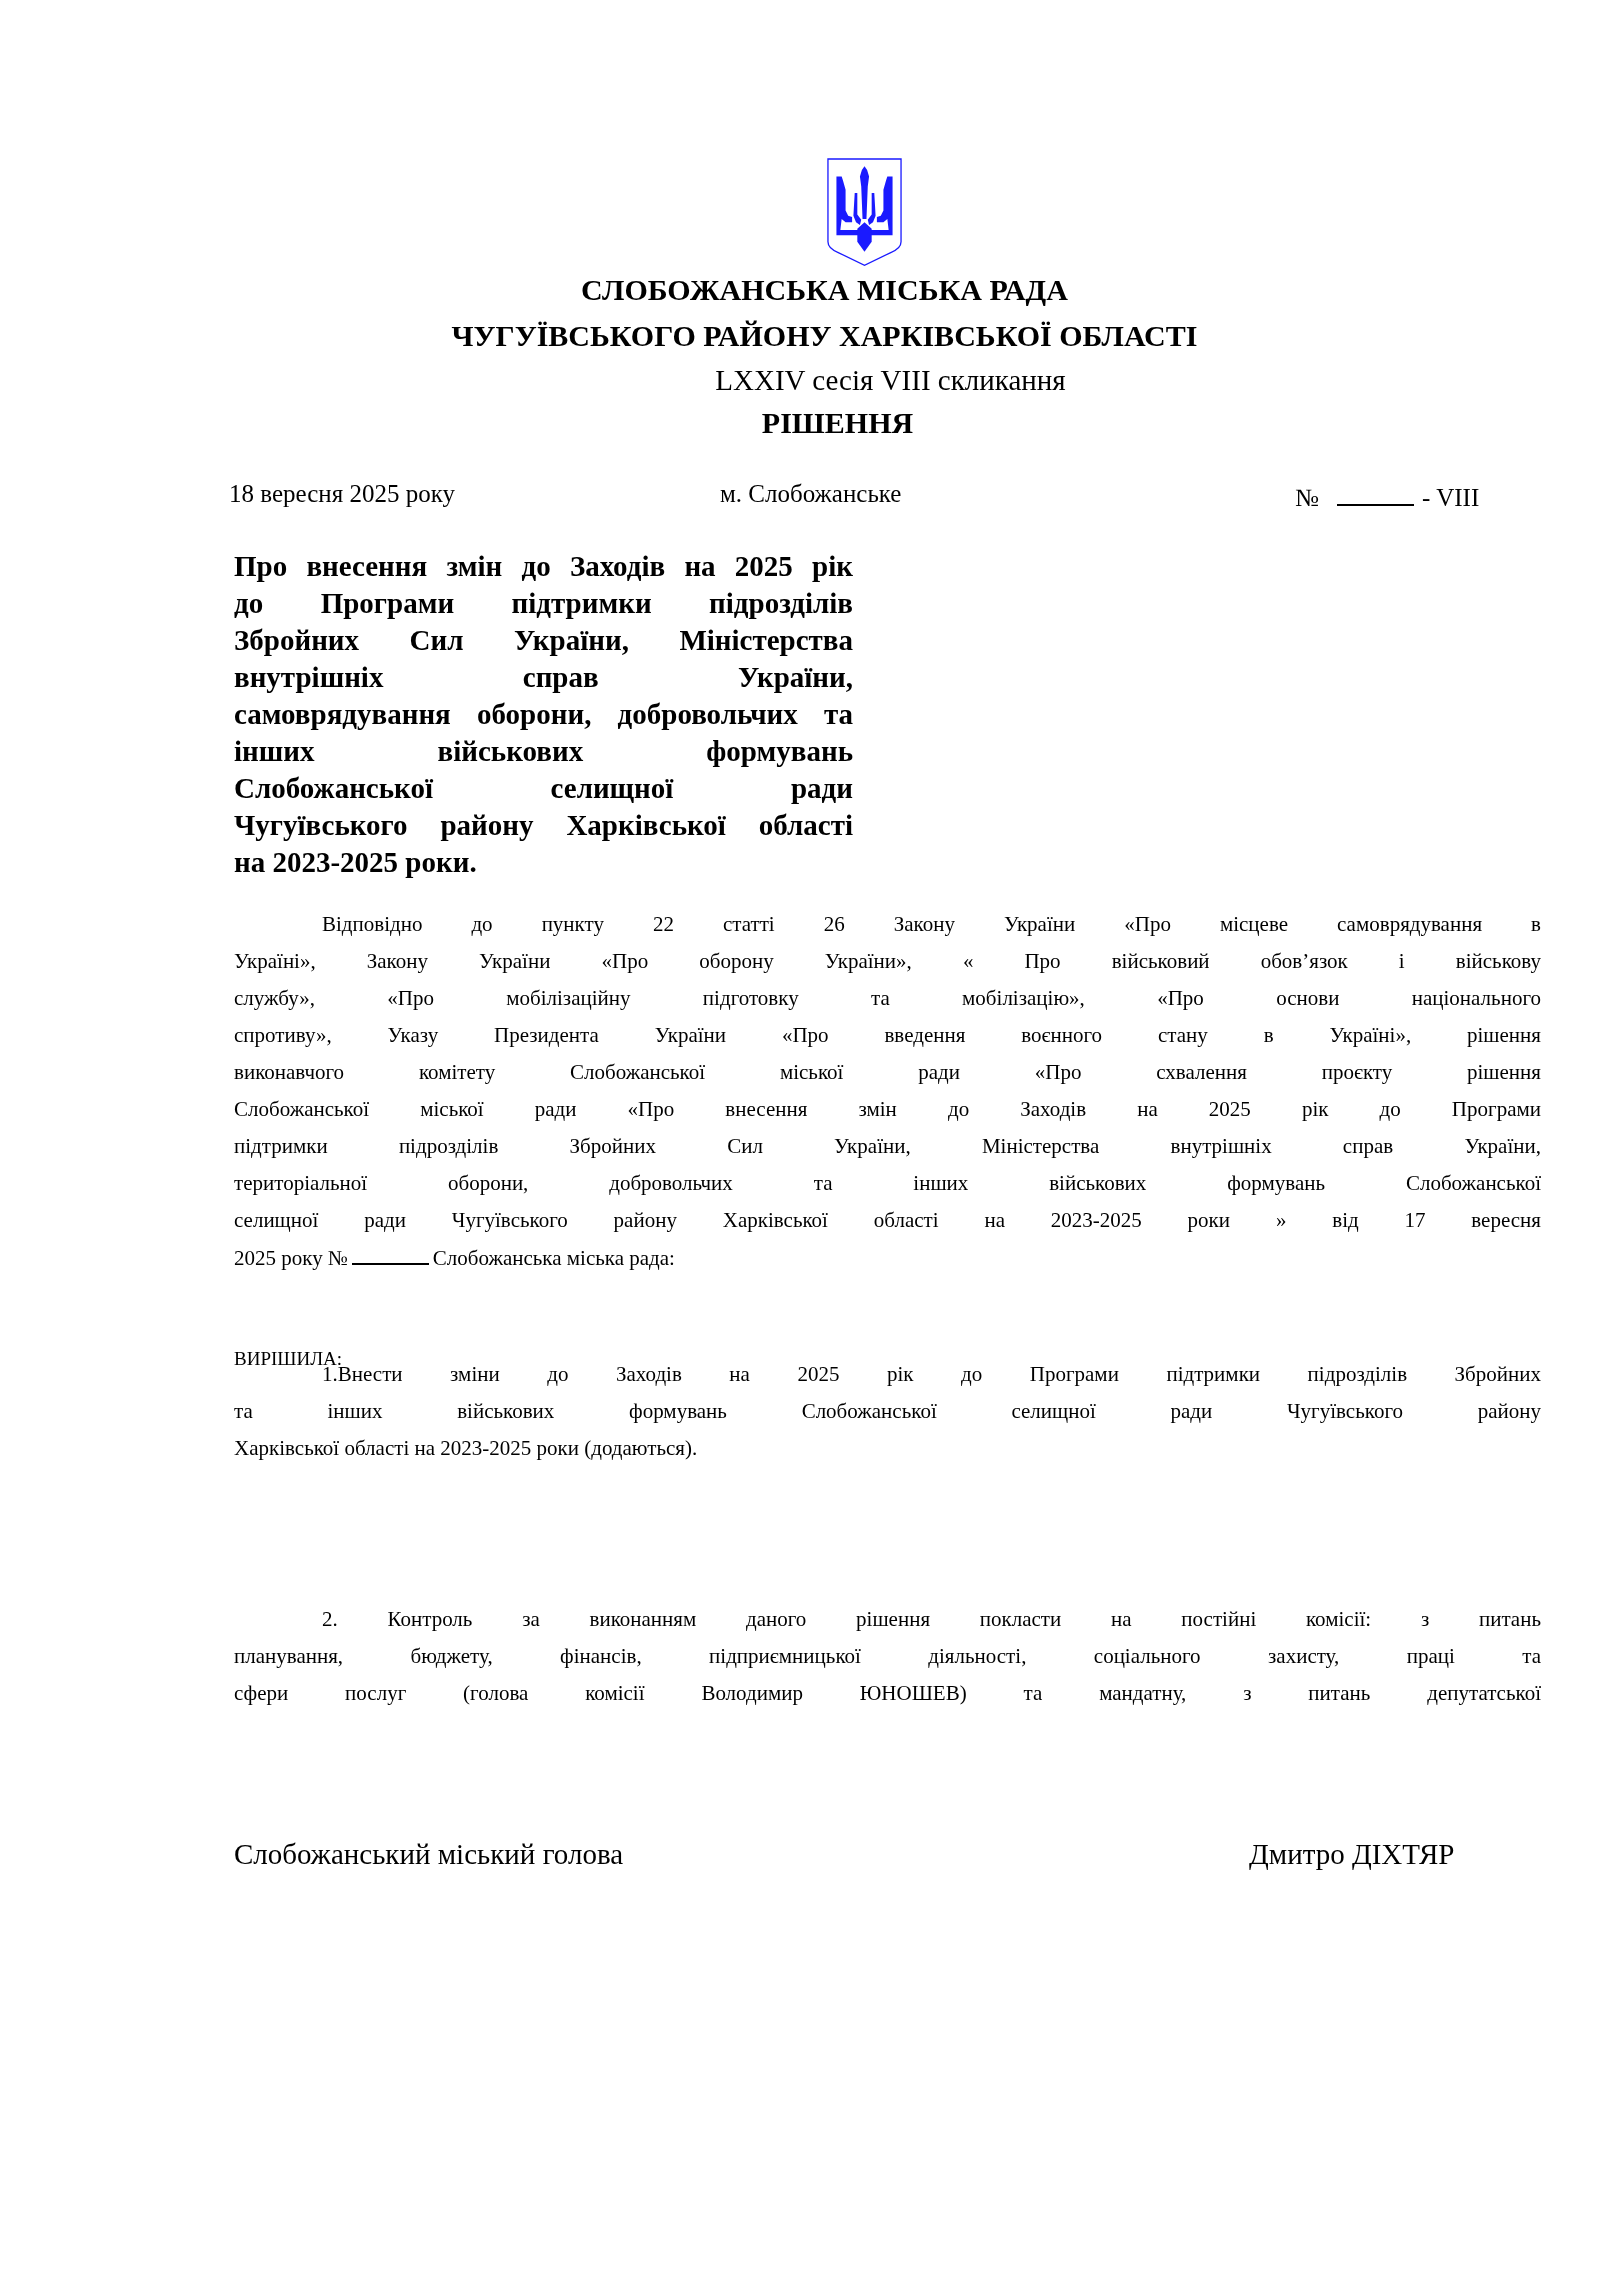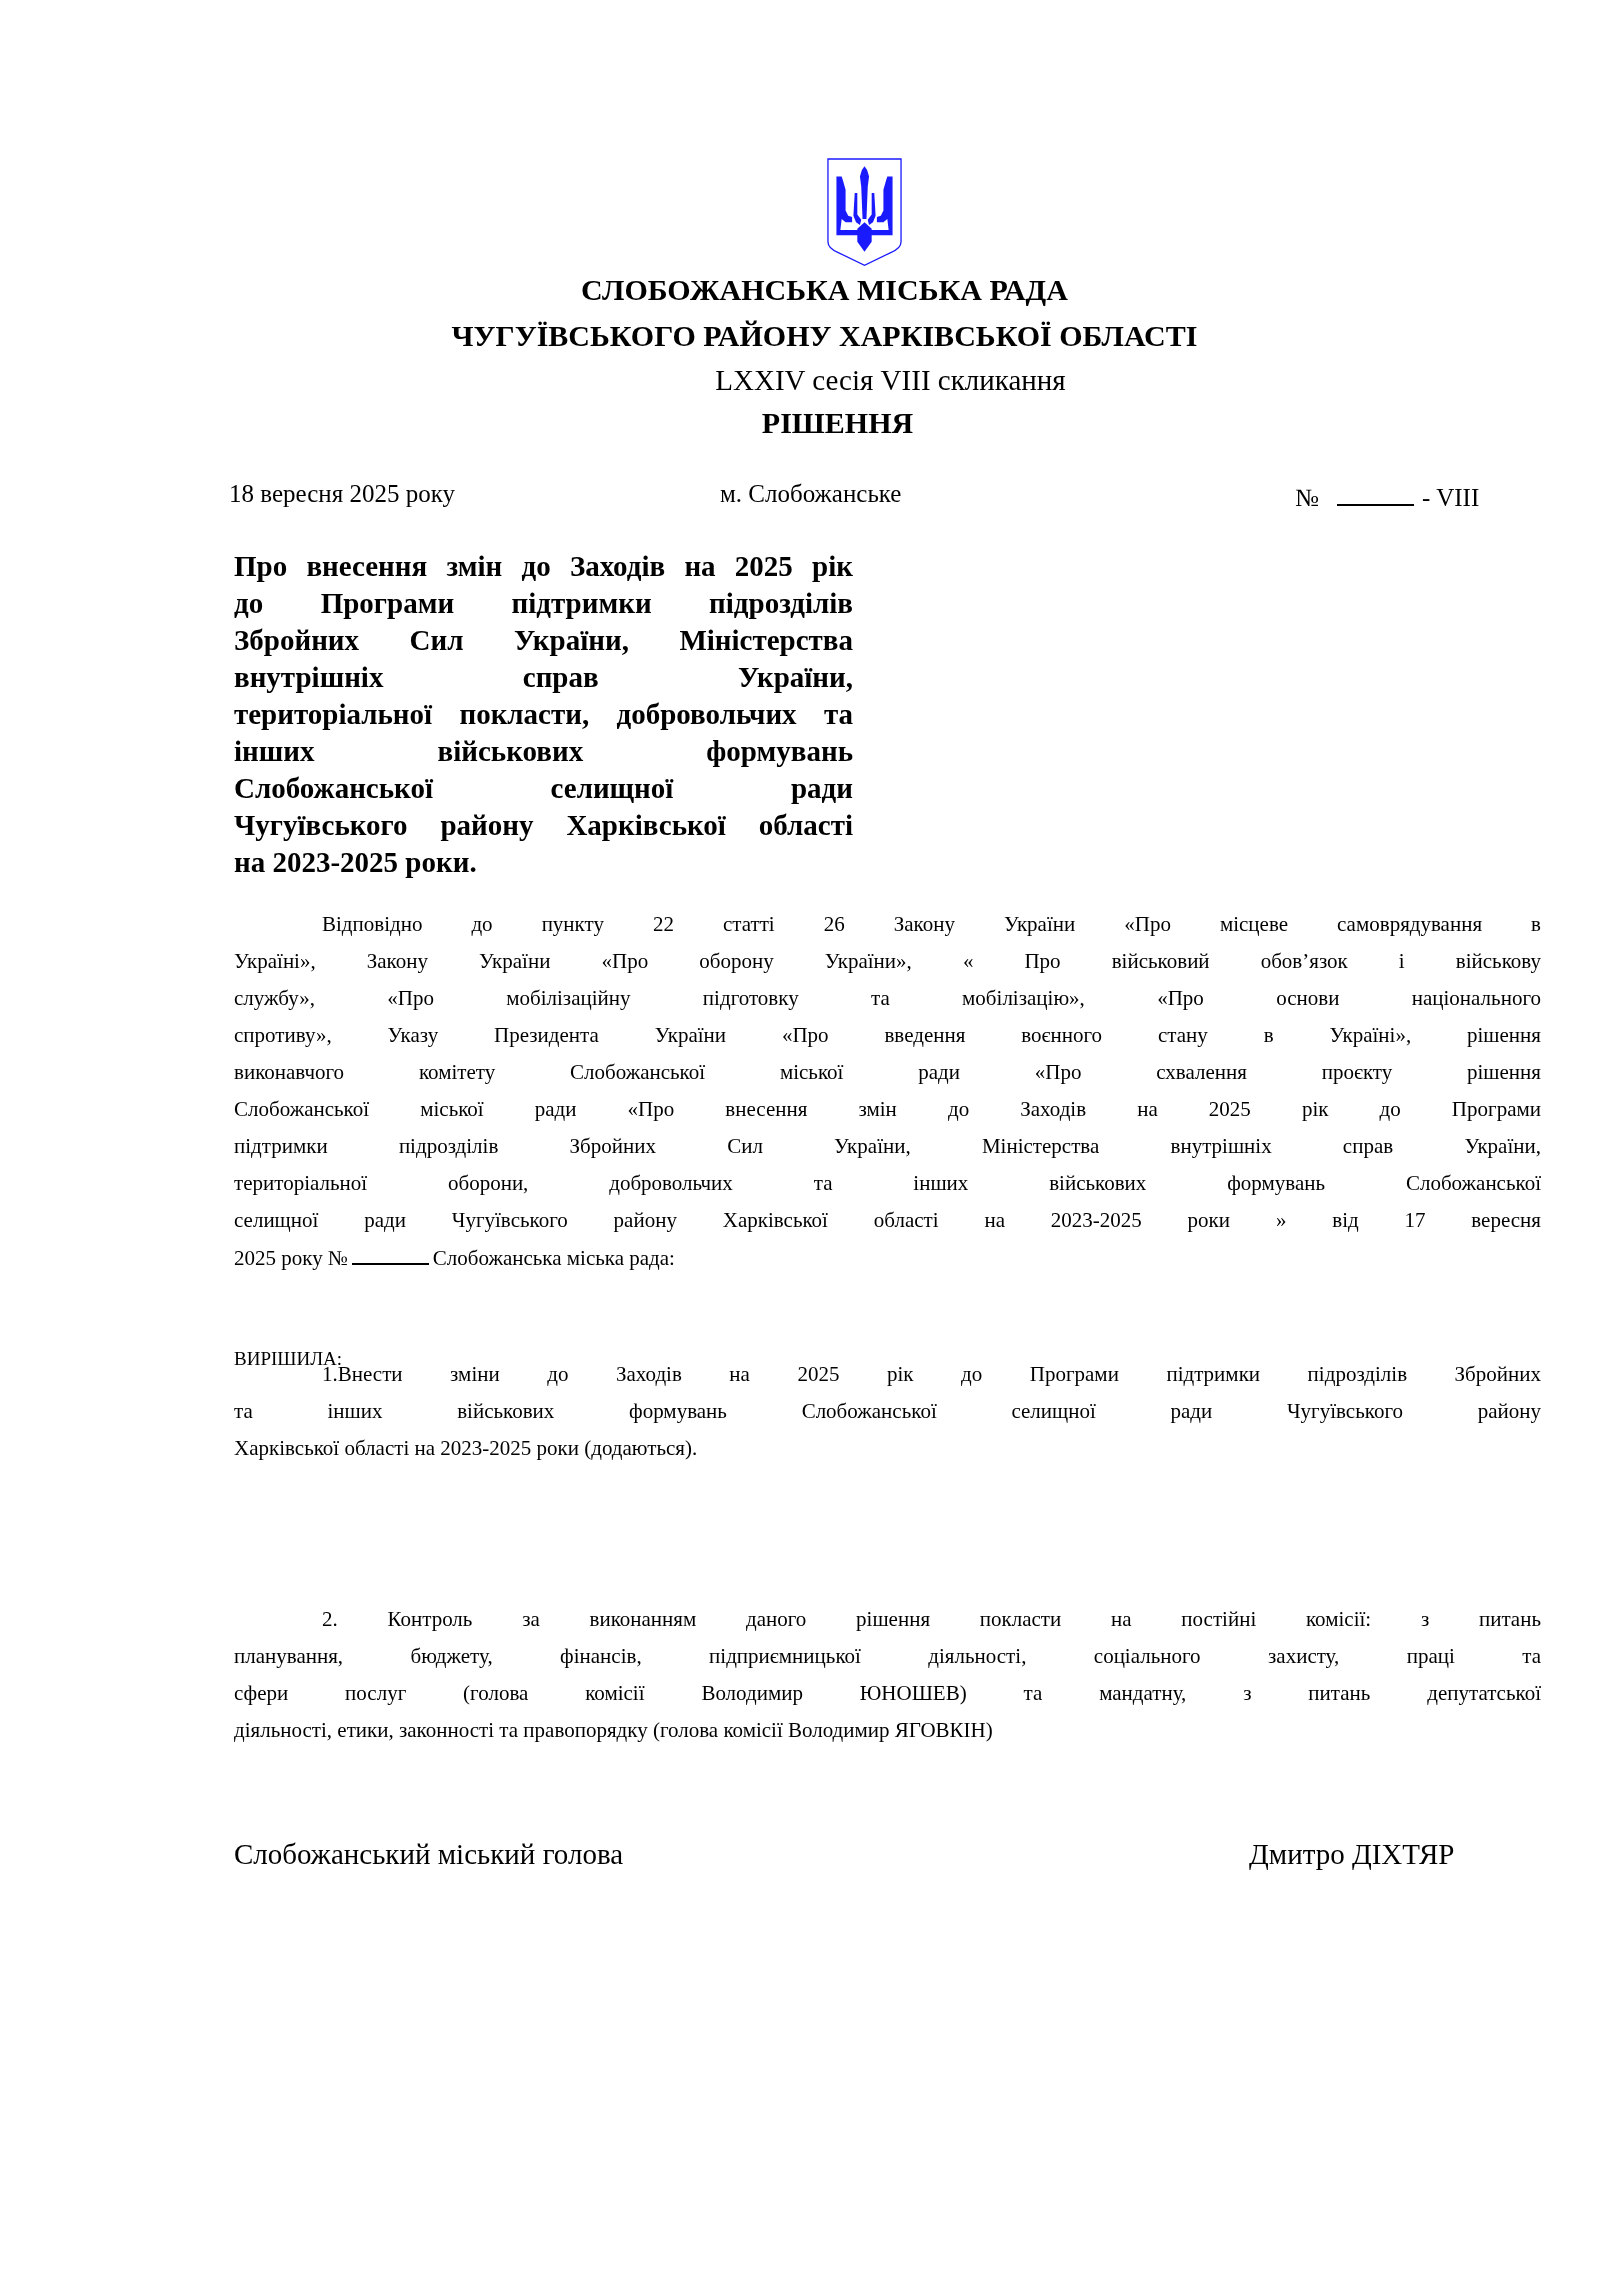--- a/index.html
+++ b/index.html
@@ -67,21 +67,21 @@
 <div class="abs date-row city">м. Слобожанське</div>
 <div class="abs date-row number">
   <span>№</span><span class="num-blank"></span><span>- VIII</span>
 </div>
 
 <div class="abs subject">
   <span class="line">Про внесення змін до Заходів на 2025 рік</span>
   <span class="line">до Програми підтримки підрозділів</span>
   <span class="line">Збройних Сил України, Міністерства</span>
   <span class="line">внутрішніх справ України,</span>
-  <span class="line">територіальної покласти, добровольчих та</span>
+  <span class="line">самоврядування оборони, добровольчих та</span>
   <span class="line">інших військових формувань</span>
   <span class="line">Слобожанської селищної ради</span>
   <span class="line">Чугуївського району Харківської області</span>
   <span class="line last">на 2023-2025 роки.</span>
 </div>
 
 <div class="abs para p1">
   <span class="line indent">Відповідно до  пункту 22 статті 26 Закону України «Про місцеве самоврядування в</span>
   <span class="line">Україні», Закону України «Про оборону України», « Про військовий обов’язок і військову</span>
   <span class="line">службу», «Про мобілізаційну підготовку та мобілізацію», «Про основи національного</span>
@@ -99,18 +99,17 @@
 <div class="abs para p2">
   <span class="line indent">1.Внести зміни до  Заходів на 2025 рік до  Програми підтримки підрозділів Збройних</span>
   <span class="line">та інших військових формувань  Слобожанської селищної ради Чугуївського району</span>
   <span class="line free">Харківської області на 2023-2025 роки (додаються).</span>
 </div>
 
 <div class="abs para p3">
   <span class="line indent"> 2. Контроль за виконанням даного рішення покласти на постійні комісії: з питань</span>
   <span class="line">планування, бюджету, фінансів, підприємницької діяльності, соціального захисту, праці та</span>
   <span class="line">сфери послуг (голова комісії   Володимир ЮНОШЕВ) та мандатну, з питань депутатської</span>
-  <span class="line free">діяльності, етики, законності та правопорядку (голова комісії  Володимир ЯГОВКІН)</span>
 </div>
 
 <div class="abs sign-left">Слобожанський  міський голова</div>
 <div class="abs sign-right">Дмитро ДІХТЯР</div>
 
 
 </body></html>

